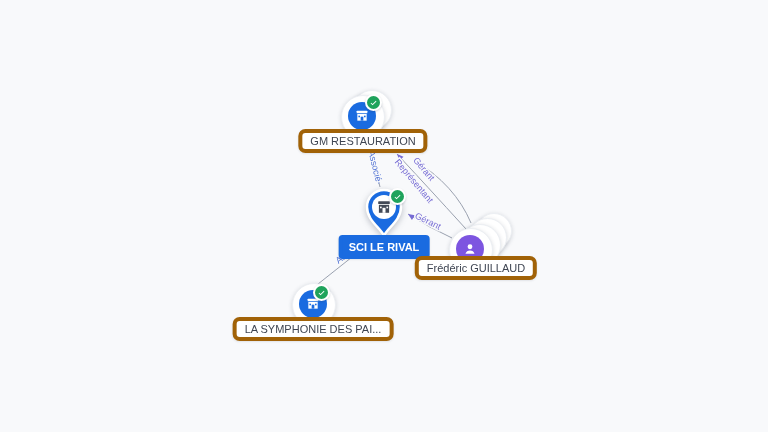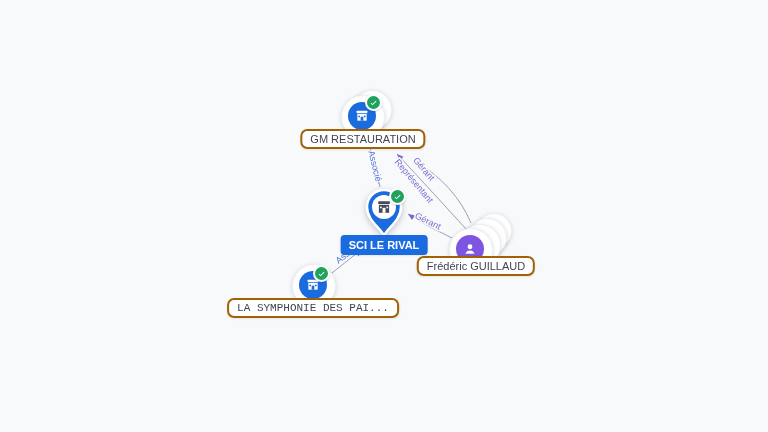--- a/index.html
+++ b/index.html
@@ -28,21 +28,21 @@
   .icon-circle.blue{background:#1a6be0;}
   .icon-circle.purple{background:#7d55e0;}
   .badge{
     position:absolute;width:13px;height:13px;border-radius:50%;
     background:#1fa35c;border:2px solid #ffffff;
     display:flex;align-items:center;justify-content:center;
     box-shadow:0 1px 2px rgba(40,50,70,.2);
   }
   .pill{
     position:absolute;transform:translateX(-50%);
-    background:#ffffff;border:2px solid #a16207;border-radius:7px;
+    background:#ffffff;border:4px solid #a16207;border-radius:7px;
     padding:2px 8px;font-size:11px;color:#3f4552;white-space:nowrap;
     box-shadow:0 1px 2px rgba(40,50,70,.10);
   }
   .pill.focus{
     background:#1a6be0;border-color:#1a6be0;color:#ffffff;
     font-weight:bold;border-radius:4px;padding:2px 6px;
   }
   .pin-svg{position:absolute;filter:drop-shadow(0 2px 3px rgba(50,60,80,.3));}
 </style>
 </head>
@@ -84,21 +84,21 @@
       </svg>
     </div>
     <div class="badge" style="left:33px;top:6px;">
       <svg width="9" height="9" viewBox="0 0 24 24">
         <path d="M9.5 16.2 5.8 12.5l-1.6 1.6 5.3 5.3 10.4-10.4-1.6-1.6z" fill="#ffffff"></path>
       </svg>
     </div>
     <div class="pill" style="left:31px;top:41px;">GM RESTAURATION</div>
   </div>
 
-  <div class="node" style="left:283px;top:256px;width:140px;height:64px;font-family:Liberation Mono, monospace;">
+  <div class="node" style="left:283px;top:275px;width:140px;height:64px;">
     <div class="circle" style="left:9px;top:8px;width:42px;height:42px;"></div>
     <div class="icon-circle blue" style="left:16px;top:15px;width:28px;height:28px;">
       <svg width="16" height="16" viewBox="0 0 24 24">
         <rect x="4" y="4" width="16" height="4" rx="1" fill="#ffffff"></rect>
         <path d="M5 9h14v10H5z" fill="#ffffff"></path>
         <rect x="10" y="13" width="4" height="6" fill="#1a6be0"></rect>
         <rect x="6.6" y="11.5" width="2.4" height="2.4" fill="#1a6be0"></rect>
         <rect x="15" y="11.5" width="2.4" height="2.4" fill="#1a6be0"></rect>
       </svg>
     </div>

